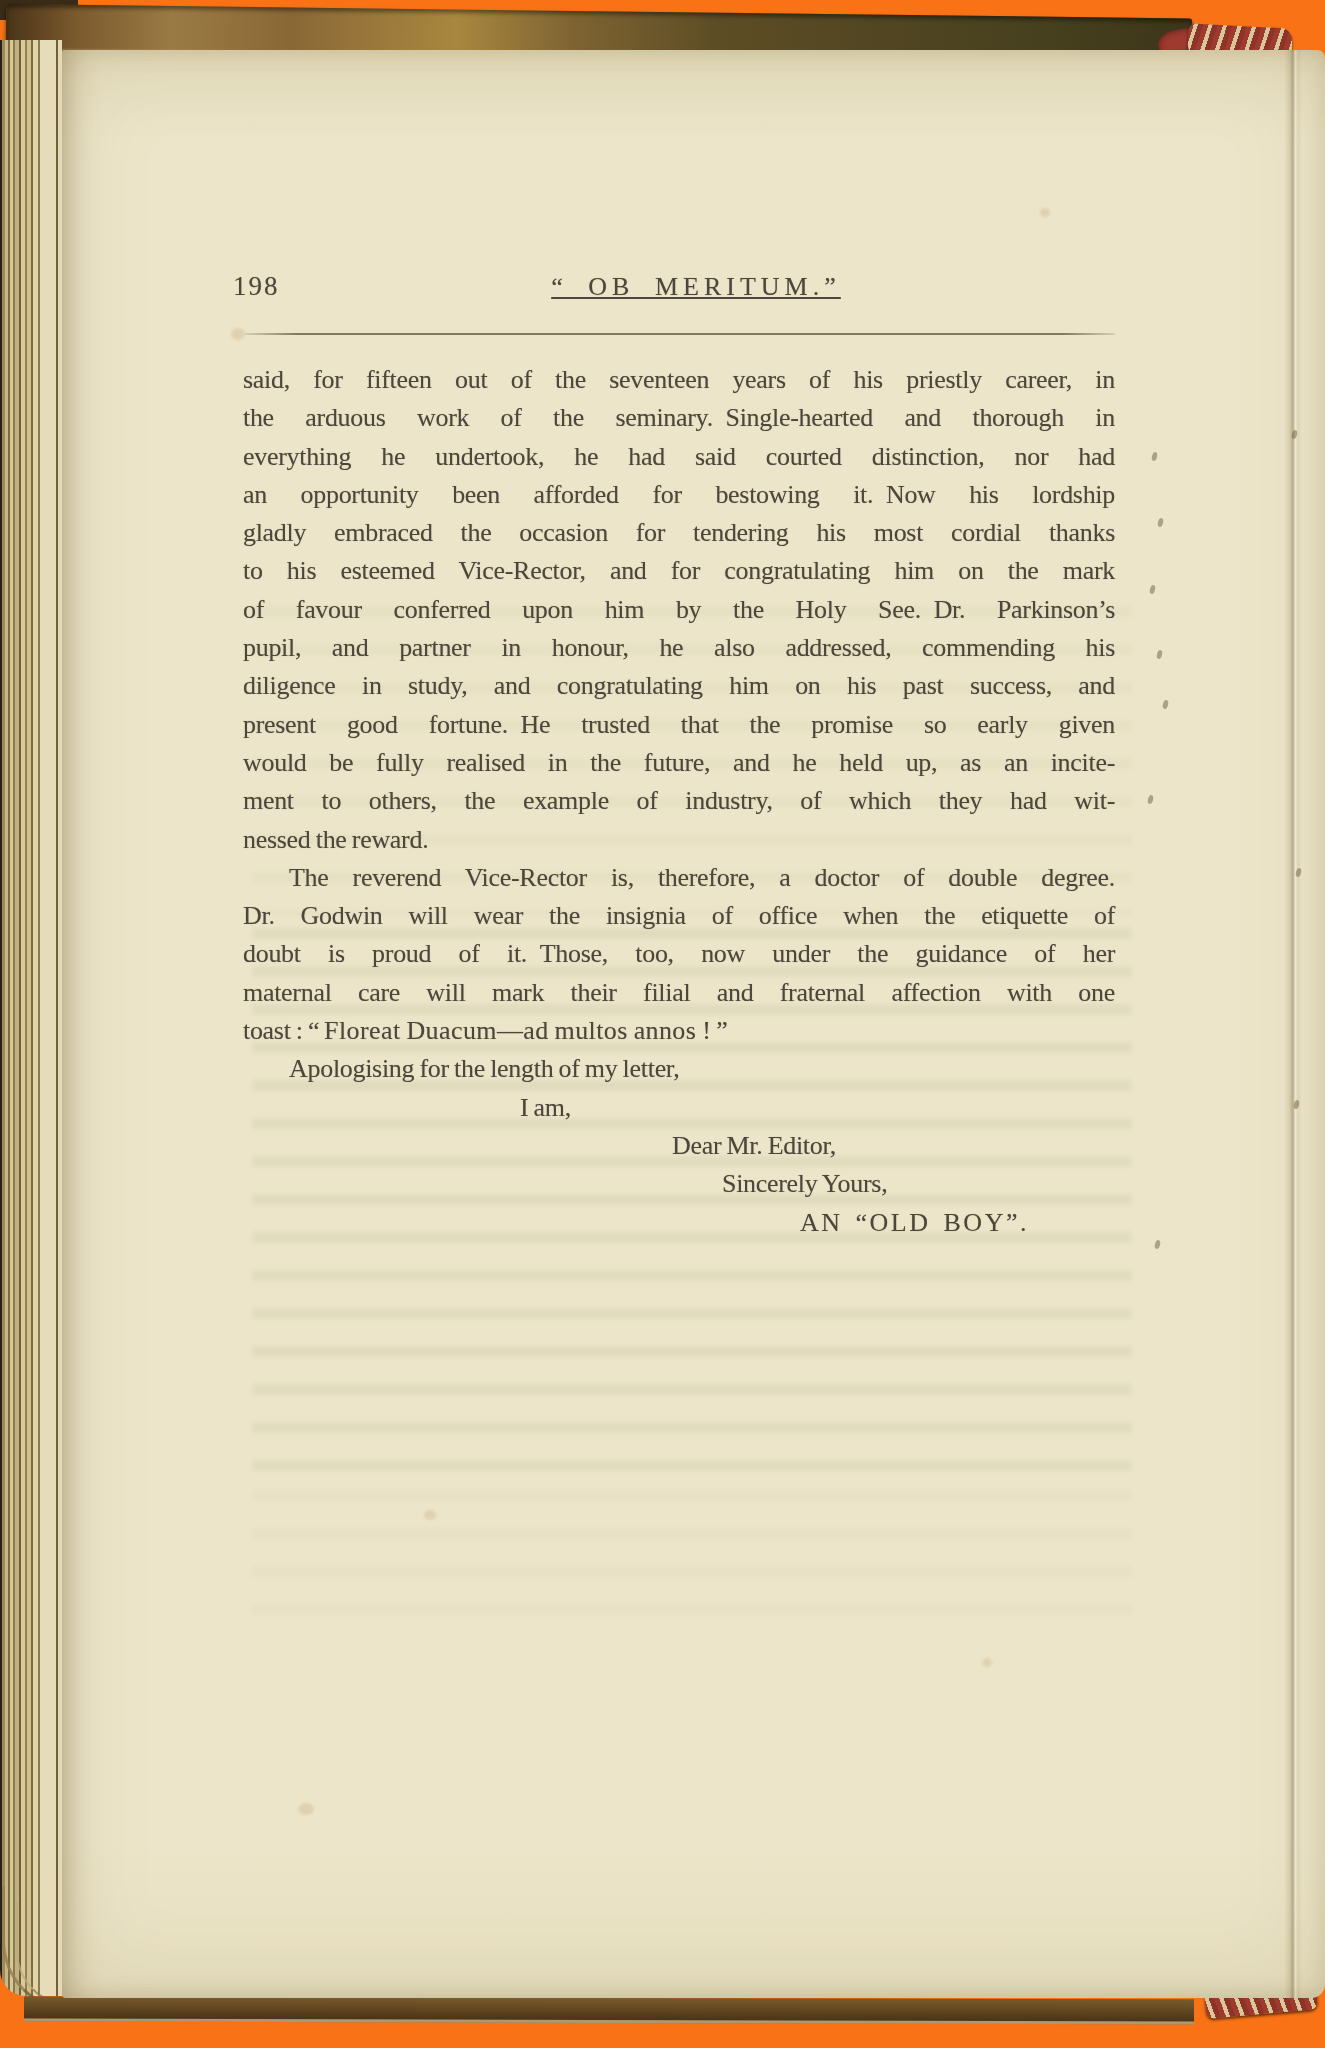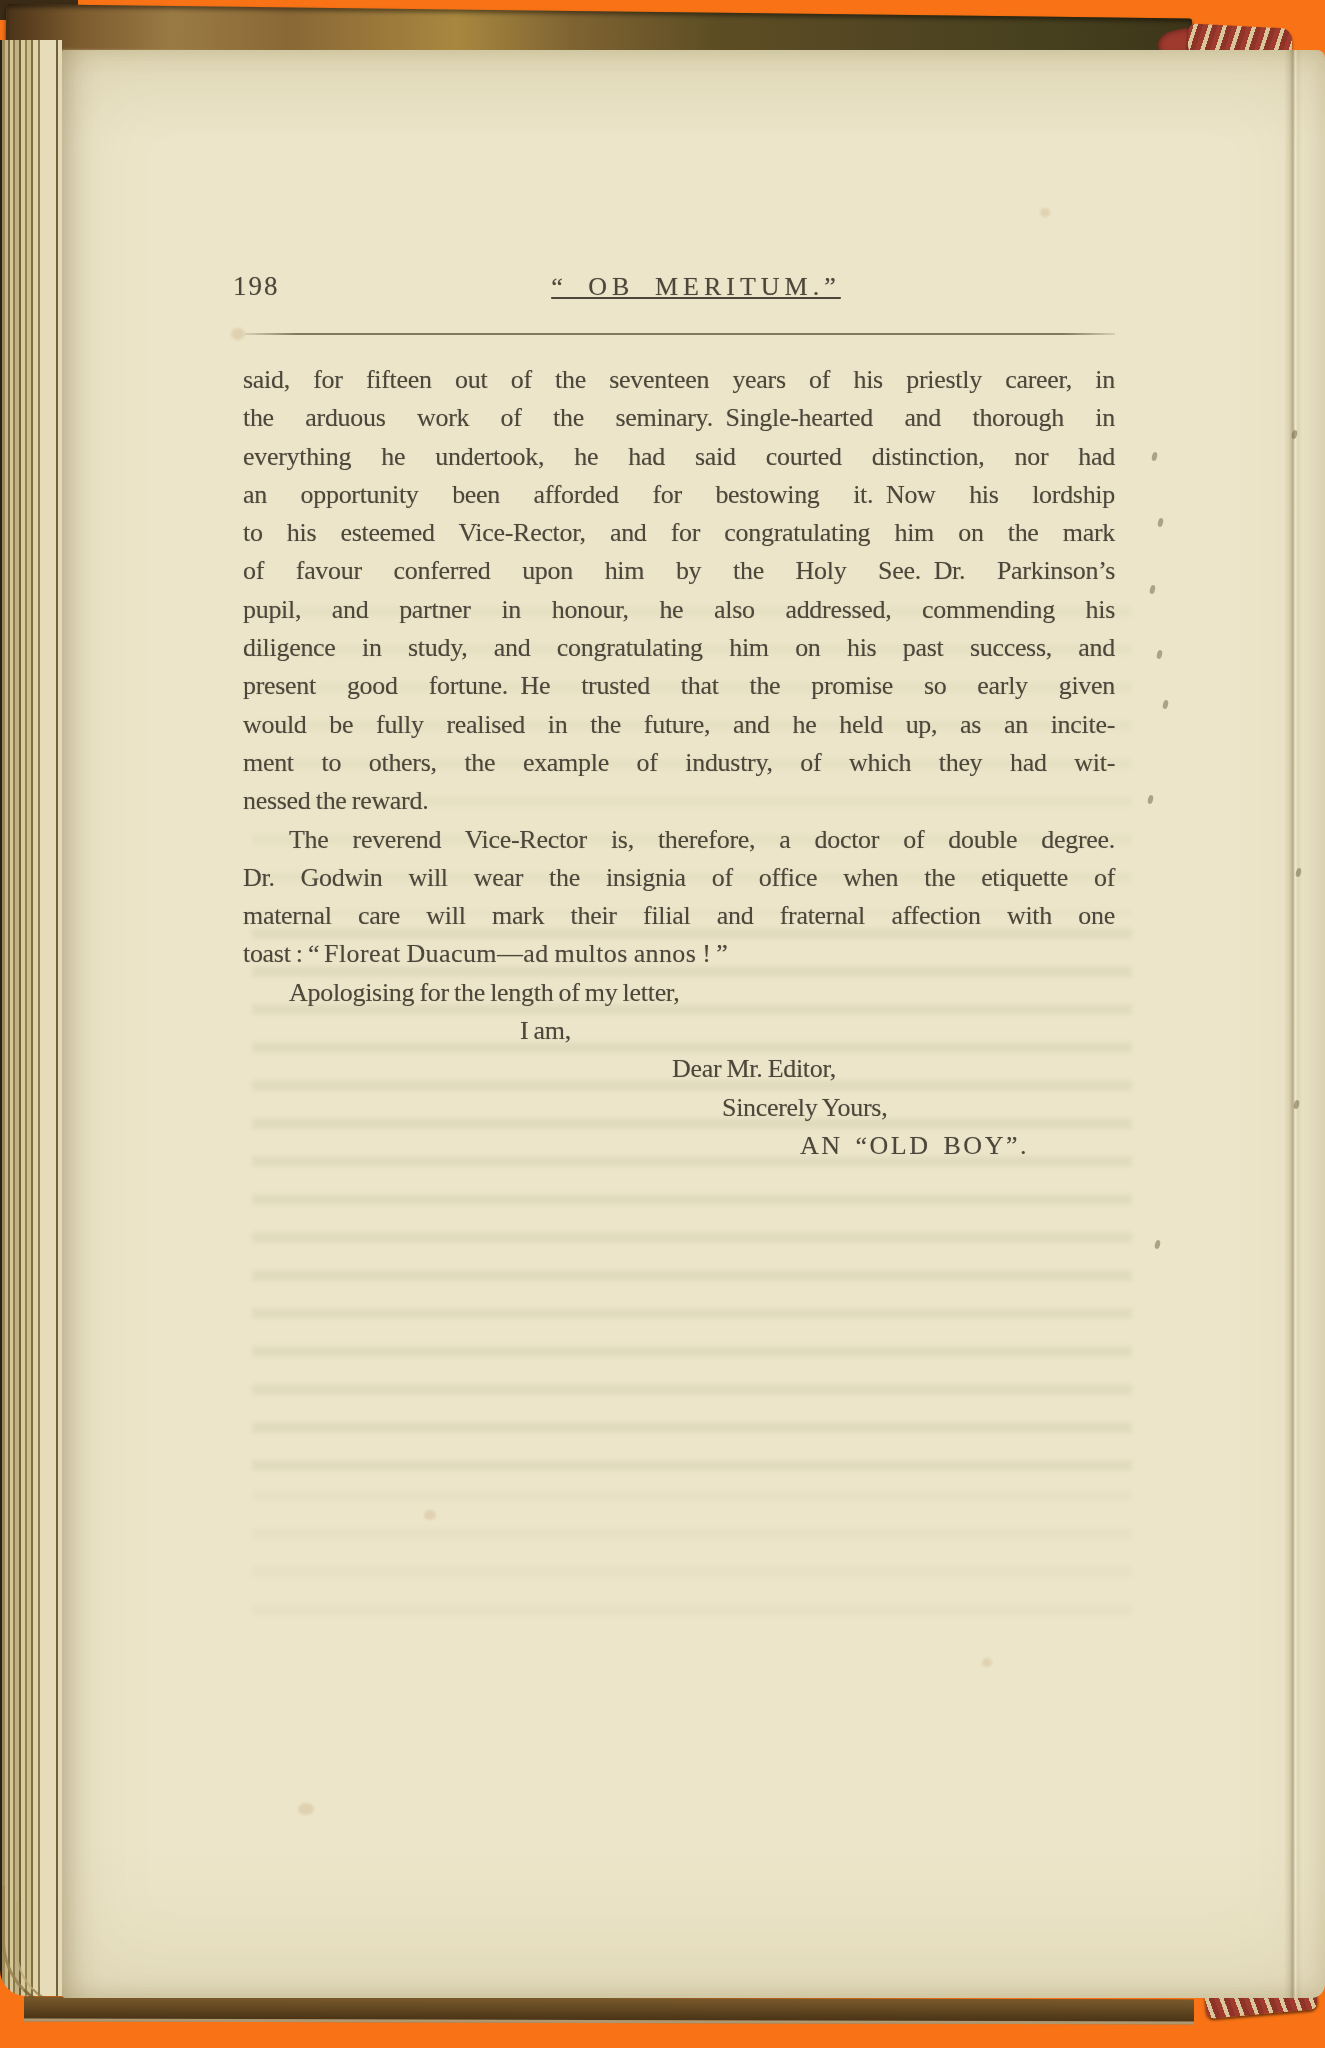--- a/index.html
+++ b/index.html
@@ -156,31 +156,33 @@
 
   <div class="folio">198</div>
   <div class="running-head">“ OB MERITUM.”</div>
   <div class="head-rule"></div>
 
   <div class="text-col">
     <div class="jline">said, for fifteen out of the seventeen years of his priestly career, in</div>
     <div class="jline">the arduous work of the seminary. Single-hearted and thorough in</div>
     <div class="jline">everything he undertook, he had said courted distinction, nor had</div>
     <div class="jline">an opportunity been afforded for bestowing it. Now his lordship</div>
+    <div class="jline">gladly embraced the occasion for tendering his most cordial thanks</div>
     <div class="jline">to his esteemed Vice-Rector, and for congratulating him on the mark</div>
     <div class="jline">of favour conferred upon him by the Holy See. Dr. Parkinson’s</div>
     <div class="jline">pupil, and partner in honour, he also addressed, commending his</div>
     <div class="jline">diligence in study, and congratulating him on his past success, and</div>
     <div class="jline">present good fortune. He trusted that the promise so early given</div>
     <div class="jline">would be fully realised in the future, and he held up, as an incite-</div>
     <div class="jline">ment to others, the example of industry, of which they had wit-</div>
     <div class="lline">nessed the reward.</div>
 
     <div class="jline indent">The reverend Vice-Rector is, therefore, a doctor of double degree.</div>
     <div class="jline">Dr. Godwin will wear the insignia of office when the etiquette of</div>
+    <div class="jline">doubt is proud of it. Those, too, now under the guidance of her</div>
     <div class="jline">maternal care will mark their filial and fraternal affection with one</div>
 
     <div class="lline"><span>toast : “ </span><span class="it">Floreat Duacum—ad multos annos !</span><span> ”</span></div>
 
     <div class="lline indent">Apologising for the length of my letter,</div>
 
     <div class="lline close-i-am">I am,</div>
     <div class="lline close-dear">Dear Mr. Editor,</div>
     <div class="lline close-sincerely">Sincerely Yours,</div>
     <div class="lline close-sign">AN “OLD BOY”.</div>

